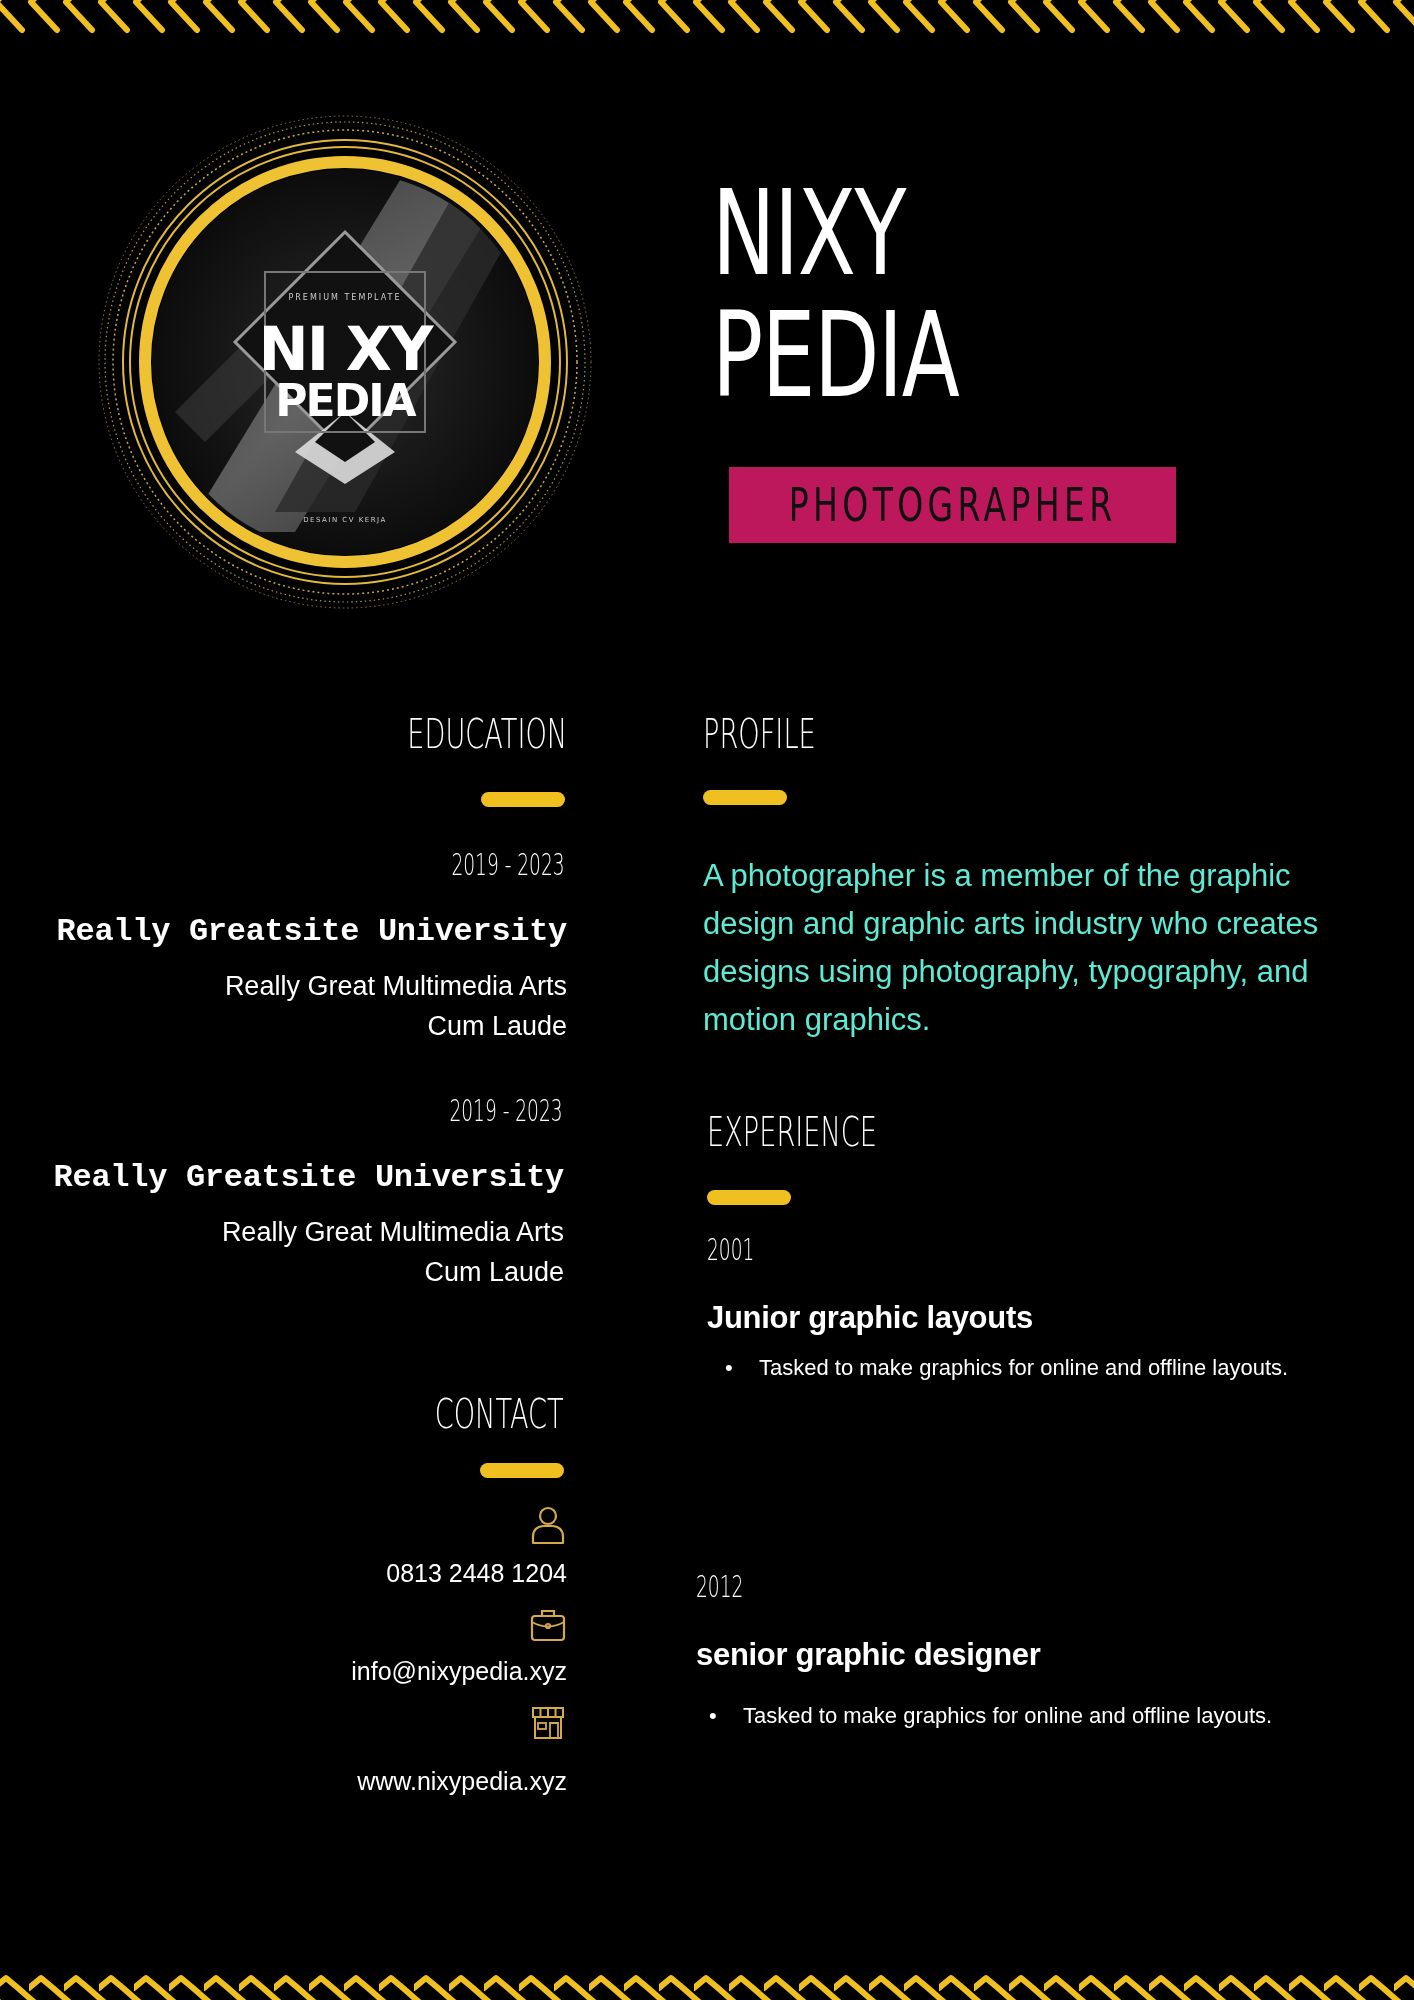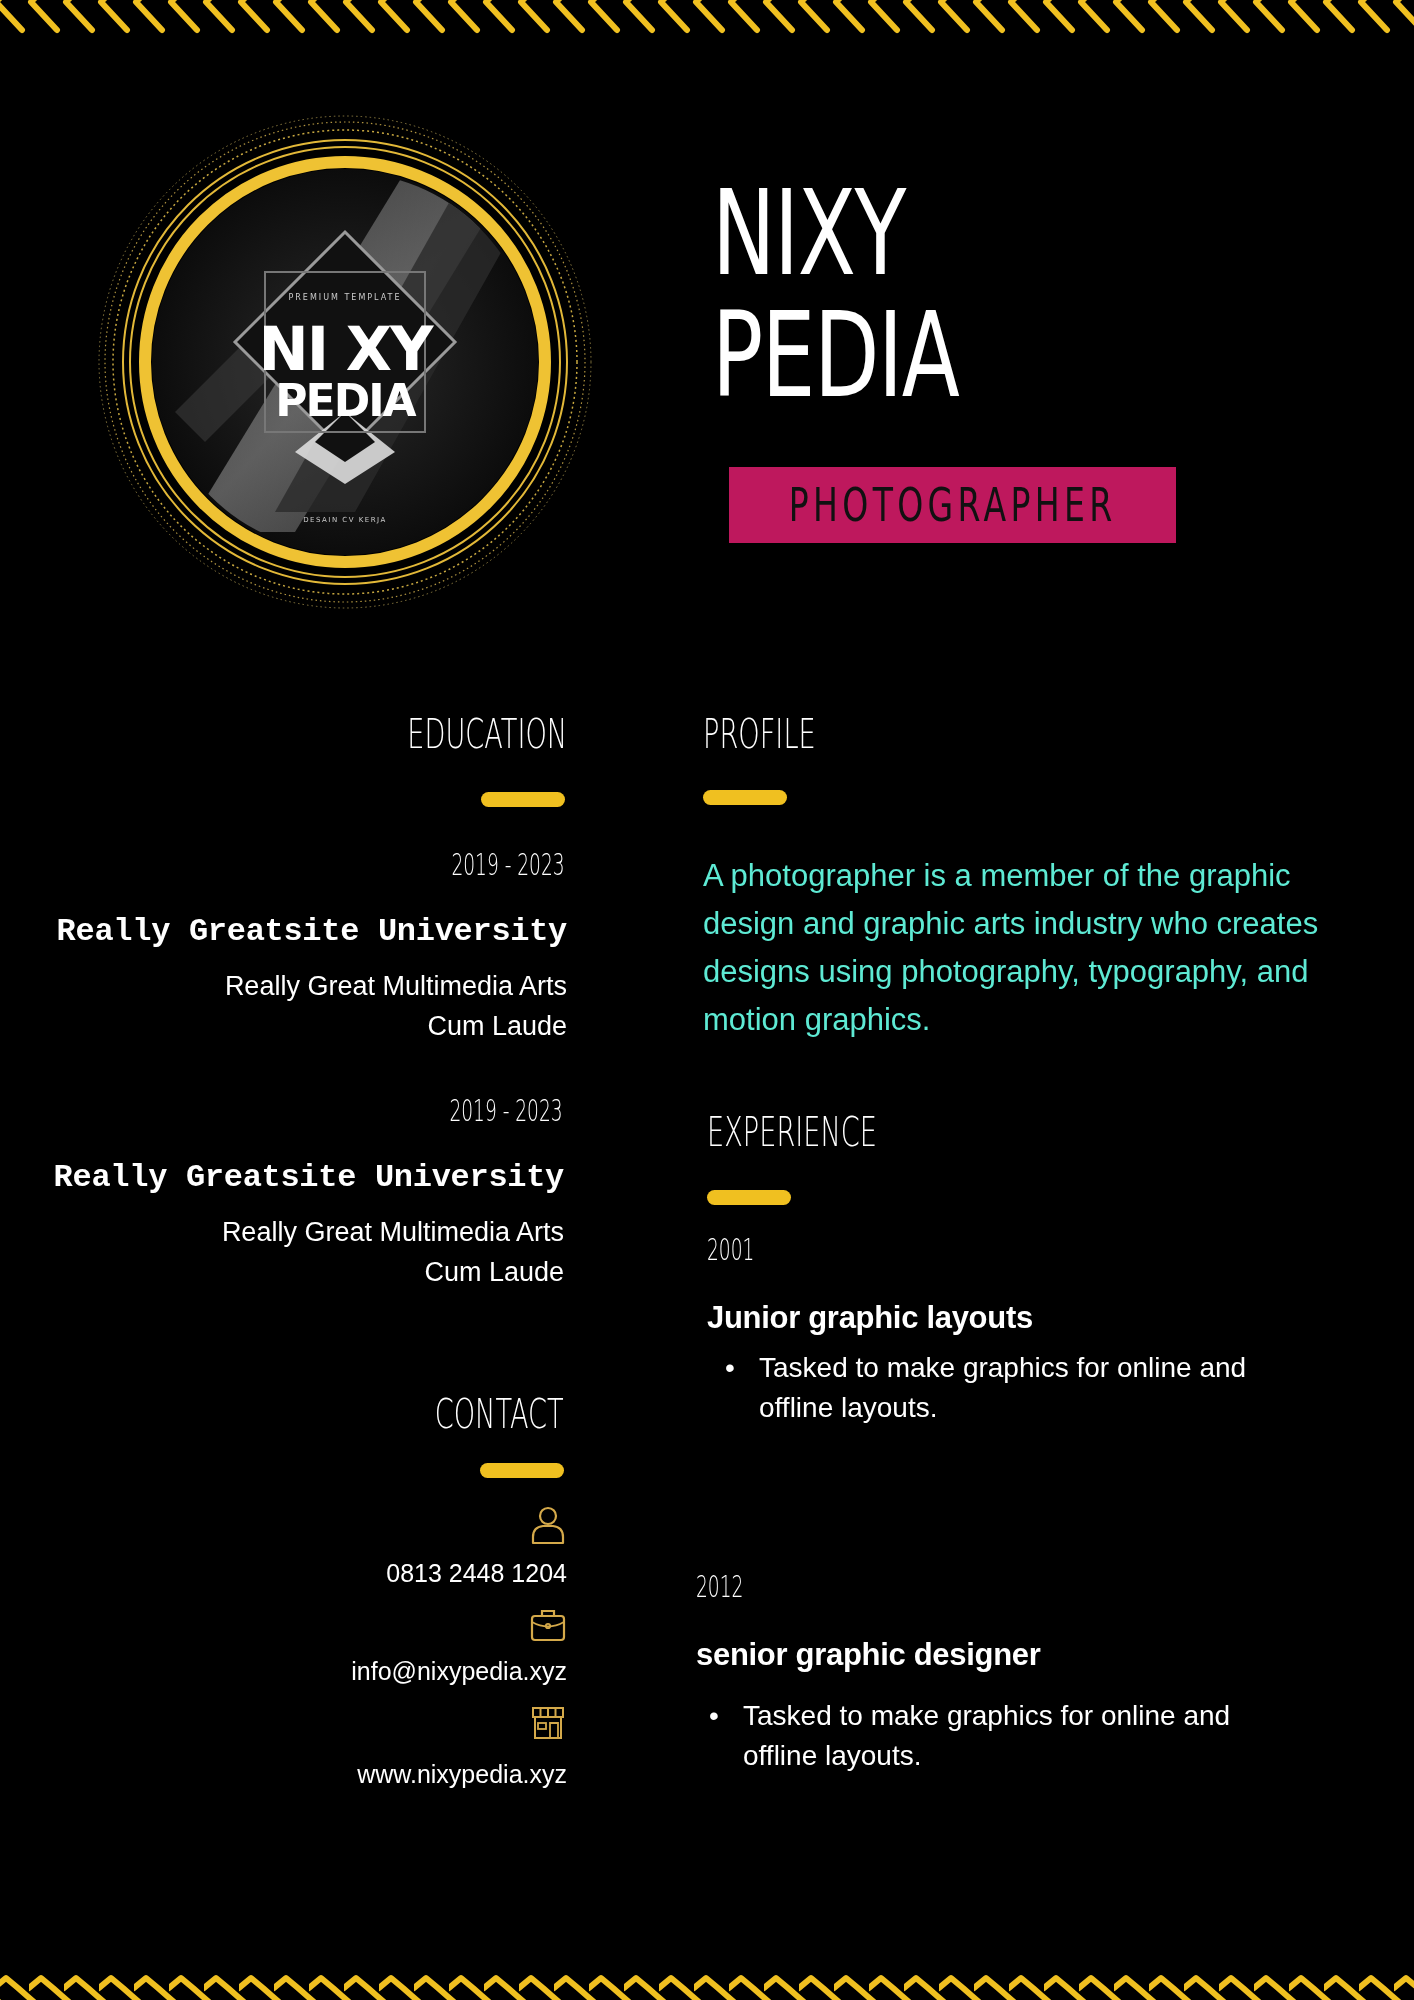--- a/index.html
+++ b/index.html
@@ -51,21 +51,21 @@
   .edu-block { position: absolute; right: 847px; text-align: right; }
   .edu-school { font-family: Liberation Mono, monospace; font-weight: 700; font-size: 32px; line-height: 40px; white-space: nowrap; letter-spacing: -0.3px; }
   .edu-degree { font-family: "Liberation Sans", sans-serif; font-size: 27px; line-height: 40px; margin-top: 14px; white-space: nowrap; }
 
   .profile-text {
     position: absolute; left: 703px; top: 852px; width: 640px;
     font-family: "Liberation Sans", sans-serif; font-size: 31px; line-height: 48px; color: #5eead4;
   }
 
   .job-title { position: absolute; font-weight: 700; font-size: 31px; line-height: 38px; white-space: nowrap; letter-spacing: -0.3px; }
-  .bullets { position: absolute; list-style: none; font-size: 28px; line-height: 40px; }
+  .bullets { position: absolute; list-style: none; font-size: 22px; line-height: 40px; }
   .bullets li { position: relative; padding-left: 0; margin-bottom: 2px; }
   .bullets li::before { content: "•"; position: absolute; left: -34px; top: 0; }
 
   .contact-list { position: absolute; right: 847px; top: 1505px; text-align: right; }
   .contact-icon { display: block; margin-left: auto; width: 38px; height: 40px; }
   .contact-text { font-family: "Liberation Sans", sans-serif; font-size: 25px; line-height: 36px; white-space: nowrap; }
 </style>
 </head>
 <body>
 
@@ -169,21 +169,21 @@
   <div class="contact-text" style="margin-top:8px;">info@nixypedia.xyz</div>
   <svg class="contact-icon" style="margin-top:14px;" viewBox="0 0 38 36">
     <rect x="4" y="3" width="30" height="9" fill="none" stroke="#d4a94a" stroke-width="2"></rect>
     <line x1="11.5" y1="3" x2="11.5" y2="12" stroke="#d4a94a" stroke-width="2"></line>
     <line x1="19" y1="3" x2="19" y2="12" stroke="#d4a94a" stroke-width="2"></line>
     <line x1="26.5" y1="3" x2="26.5" y2="12" stroke="#d4a94a" stroke-width="2"></line>
     <rect x="6" y="12" width="26" height="21" fill="none" stroke="#d4a94a" stroke-width="2"></rect>
     <rect x="9" y="18" width="8" height="6" fill="none" stroke="#d4a94a" stroke-width="1.8"></rect>
     <path d="M21 33 V18 H29 V33" fill="none" stroke="#d4a94a" stroke-width="1.8"></path>
   </svg>
-  <div class="contact-text" style="margin-top:13px;">www.nixypedia.xyz</div>
+  <div class="contact-text" style="margin-top:20px;">www.nixypedia.xyz</div>
 </div>
 
 <div class="section-title right" style="left:703px; top:712px;">PROFILE</div>
 <div class="bar" style="left:703px; top:790px;"></div>
 <div class="profile-text">A photographer is a member of the graphic design and graphic arts industry who creates designs using photography, typography, and motion graphics.</div>
 
 <div class="section-title right" style="left:707px; top:1110px;">EXPERIENCE</div>
 <div class="bar" style="left:707px; top:1190px;"></div>
 
 <div class="year right" style="left:707px; top:1233px;">2001</div>

